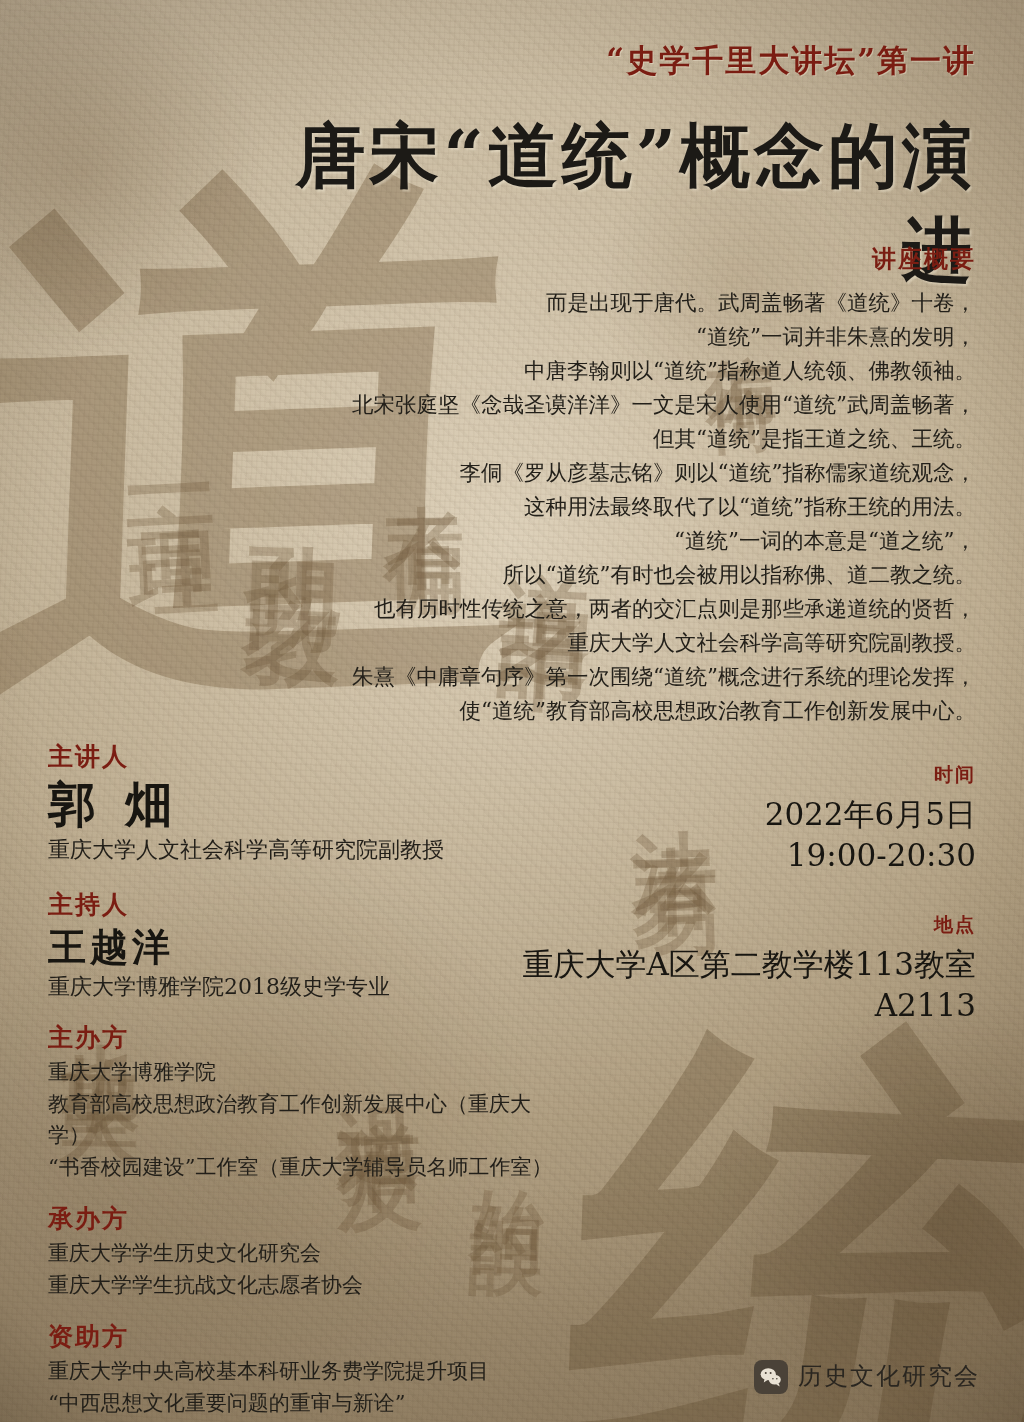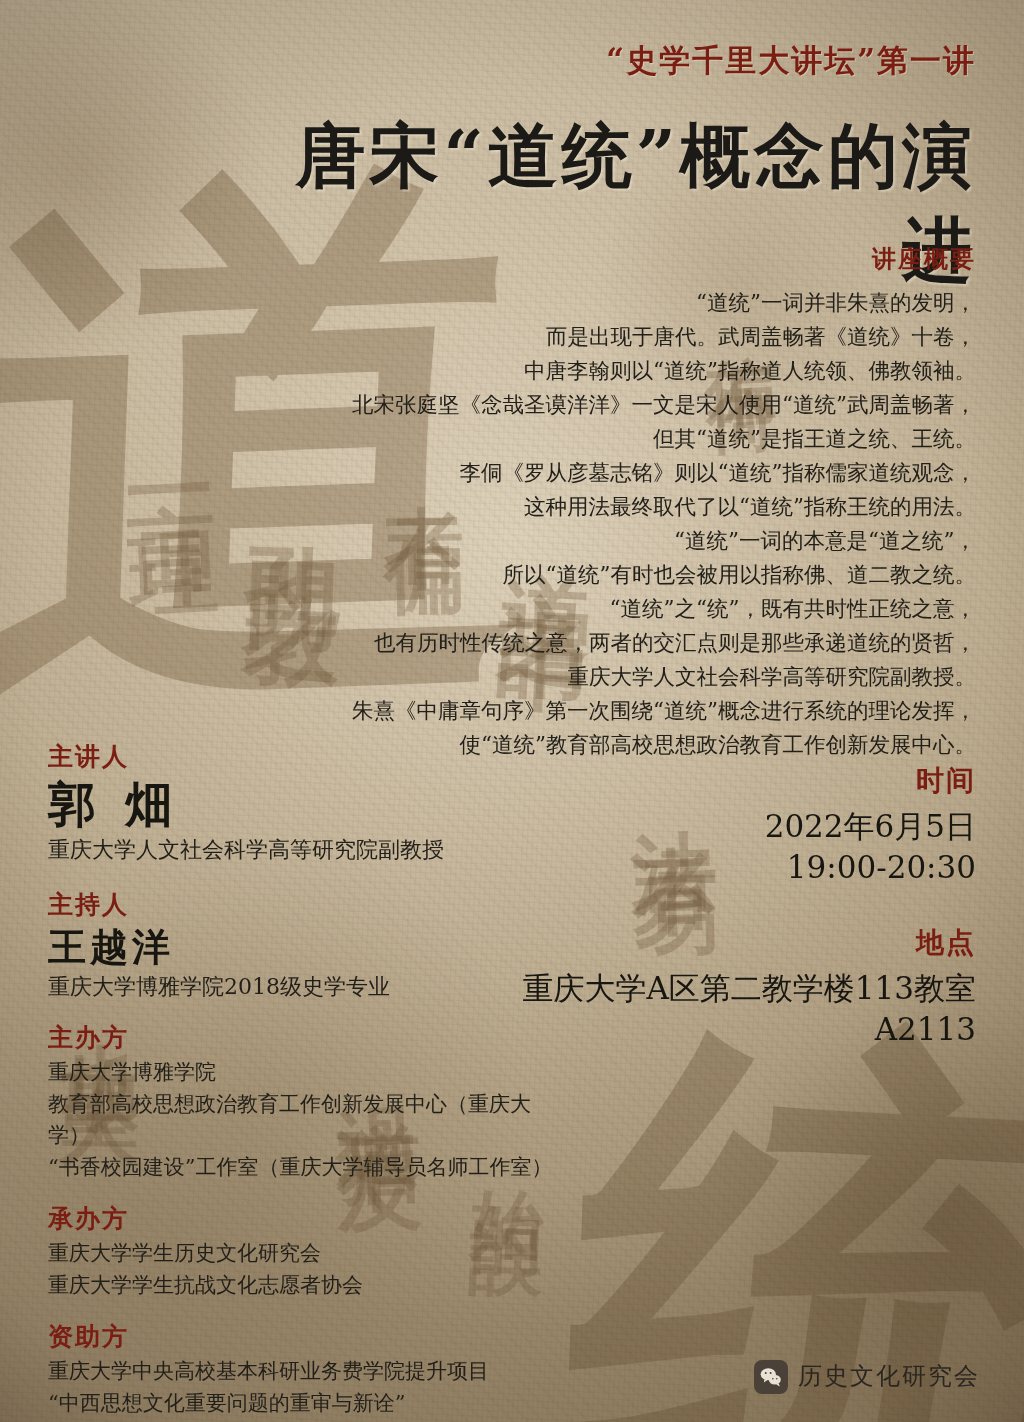--- a/index.html
+++ b/index.html
@@ -206,21 +206,21 @@
   .right-block {
     position: absolute;
     right: 48px;
     top: 762px;
     width: 480px;
     text-align: right;
   }
   .right-label {
     font-family: Liberation Mono, monospace;
     font-weight: 700;
-    font-size: 28px;
+    font-size: 19px;
     color: #7a1d12;
     letter-spacing: 2px;
     margin-bottom: 6px;
   }
   .right-value {
     font-family: "DejaVu Serif", "Liberation Serif", serif;
     font-size: 31px;
     color: #181611;
     line-height: 1.32;
   }
@@ -277,30 +277,29 @@
 
   <div class="content">
 
     <div class="kicker">“史学千里大讲坛”第一讲</div>
 
     <div class="title">唐宋“道统”概念的演进</div>
 
     <div class="abstract-heading">讲座概要</div>
 
     <div class="abstract-body">
+      <p>而是出现于唐代。武周盖畅著《道统》十卷，</p>
       <p>“道统”一词并非朱熹的发明，</p>
-      <p>而是出现于唐代。武周盖畅著《道统》十卷，</p>
       <p>中唐李翰则以“道统”指称道人统领、佛教领袖。</p>
       <p>北宋张庭坚《念哉圣谟洋洋》一文是宋人使用“道统”武周盖畅著，</p>
       <p>但其“道统”是指王道之统、王统。</p>
       <p>李侗《罗从彦墓志铭》则以“道统”指称儒家道统观念，</p>
       <p>这种用法最终取代了以“道统”指称王统的用法。</p>
       <p>“道统”一词的本意是“道之统”，</p>
       <p>所以“道统”有时也会被用以指称佛、道二教之统。</p>
-      <p>“道统”之“统”，既有共时性正统之意，</p>
       <p>也有历时性传统之意，两者的交汇点则是那些承递道统的贤哲，</p>
       <p>重庆大学人文社会科学高等研究院副教授。</p>
       <p>朱熹《中庸章句序》第一次围绕“道统”概念进行系统的理论发挥，</p>
       <p>使“道统”教育部高校思想政治教育工作创新发展中心。</p>
     </div>
 
     <div class="left-block">
 
       <div>
         <div class="sec-label">主讲人</div>

